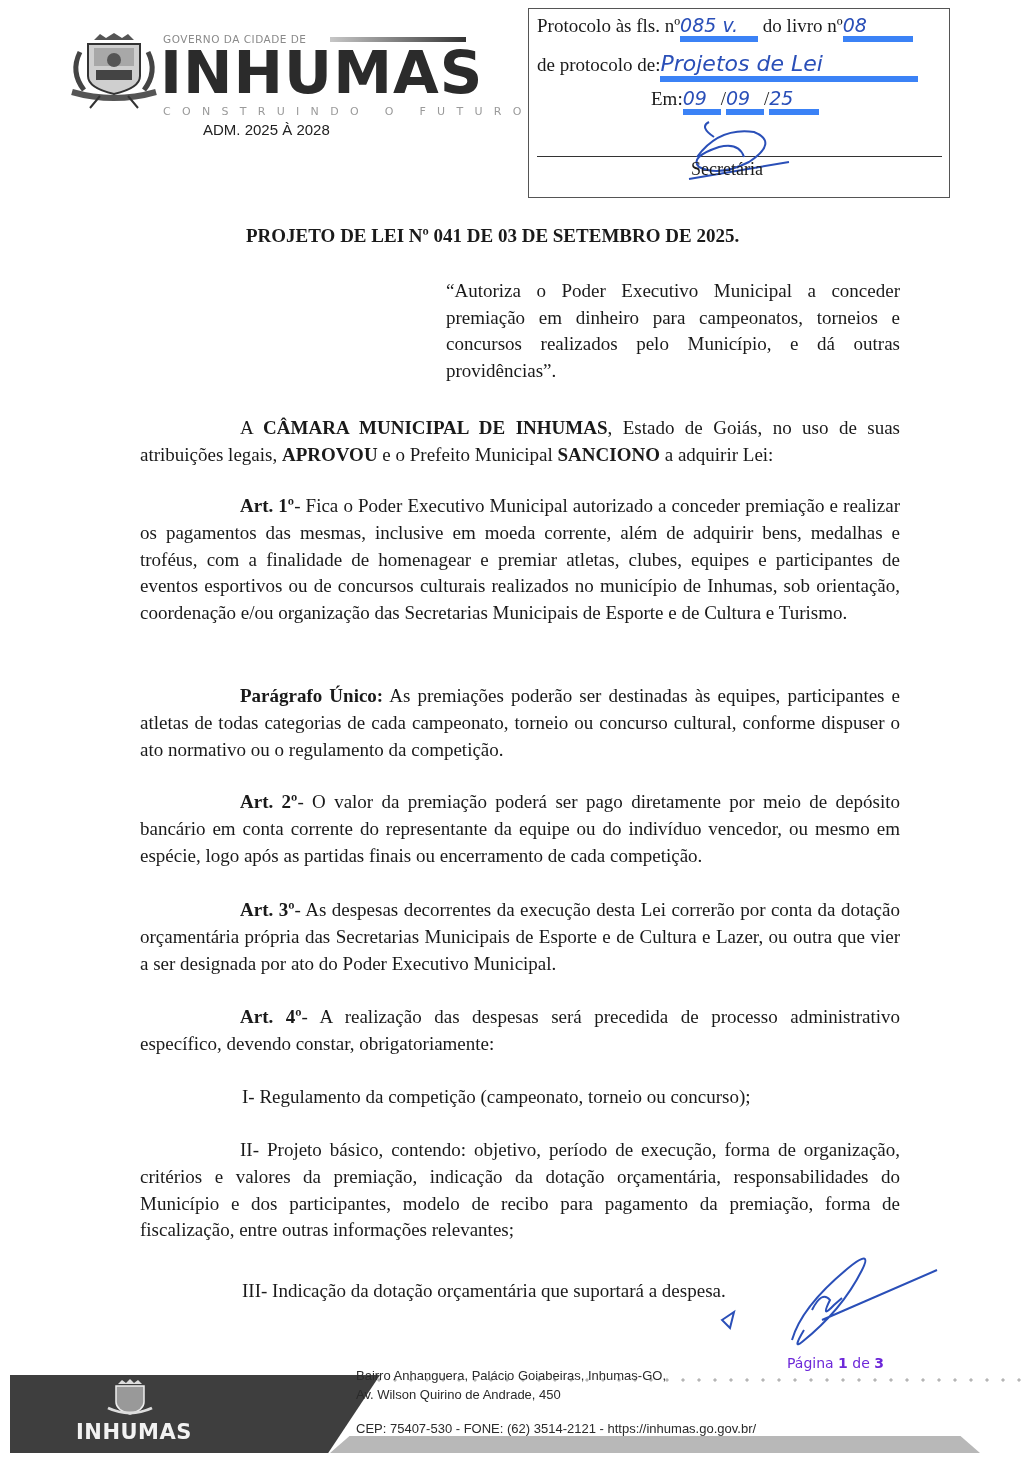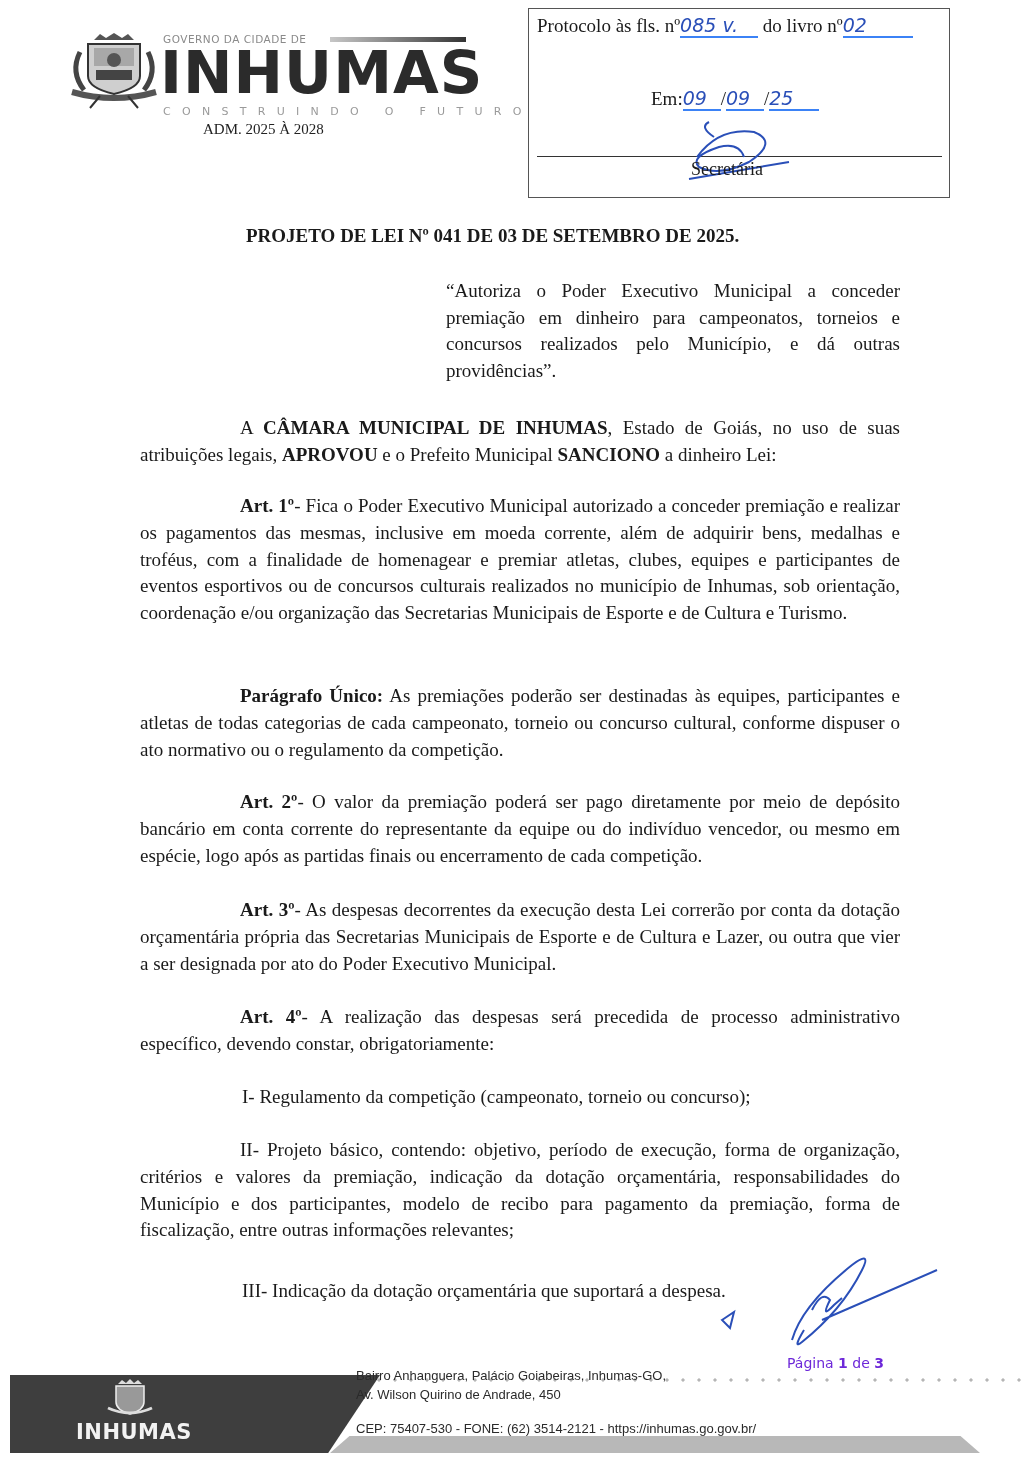--- a/index.html
+++ b/index.html
@@ -5,27 +5,27 @@
   html, body { margin:0; padding:0; background:#ffffff; }
   body { width:1024px; height:1463px; position:relative; overflow:hidden; font-family:"Liberation Serif", serif; color:#1a1a1a; }
   .abs { position:absolute; }
 
   
   .crest { left:66px; top:32px; width:96px; height:78px; }
   .gov-line { left:163px; top:33px; font-family:"DejaVu Sans", sans-serif; font-size:10.5px; letter-spacing:0.5px; color:#8a8a8a; }
   .gov-bar { left:330px; top:37px; width:136px; height:5px; background:linear-gradient(90deg,#c7c7c7,#707070 60%,#333 100%); }
   .brand { left:160px; top:42px; font-family:"DejaVu Sans", sans-serif; font-weight:bold; font-size:58px; letter-spacing:1px; color:#2b2b2b; line-height:62px; transform:scaleX(1.02); transform-origin:left; }
   .tagline { left:163px; top:105px; font-family:"DejaVu Sans", sans-serif; font-size:11px; letter-spacing:11.3px; color:#9a9a9a; }
-  .adm { left:203px; top:121px; font-family:Liberation Serif, serif; font-size:15px; color:#222; }
+  .adm { left:203px; top:121px; font-family:Liberation Sans, sans-serif; font-size:15px; color:#222; }
 
   
   .proto { left:528px; top:8px; width:420px; height:188px; border:1px solid #555; }
   .proto-text { font-family:"Liberation Serif", serif; font-size:19px; color:#1a1a1a; white-space:nowrap; }
   .hand { font-family:"DejaVu Sans", sans-serif; color:#2a4fb8; font-style:italic; }
-  .uline { border-bottom:2px solid #3b82f6; display:inline-block;font-style:italic; }
+  .uline { border-bottom:6px solid #3b82f6; display:inline-block;font-style:italic; }
 
   
   .title { left:246px; top:225px; font-family:"Liberation Serif", serif; font-weight:bold; font-size:19px; }
   .ementa { left:446px; top:278px; width:454px; font-size:19px; line-height:26.5px; text-align:justify; }
   .para { left:140px; width:760px; font-size:19px; line-height:26.8px; text-align:justify; }
   .indent { text-indent:100px; }
   .inciso { font-size:19px; line-height:26.8px; }
 
   
   .sig { left:712px; top:1250px; width:240px; height:110px; }
@@ -57,38 +57,41 @@
 </div>
 <div class="abs gov-line">GOVERNO DA CIDADE DE</div>
 <div class="abs gov-bar"></div>
 <div class="abs brand">INHUMAS</div>
 <div class="abs tagline">CONSTRUINDO O FUTURO</div>
 <div class="abs adm">ADM. 2025 À 2028</div>
 
 <div class="abs proto">
   <div class="abs proto-text" style="left:8px;top:5px;">
     <span>Protocolo às fls. nº</span><span class="uline hand" style="width:78px;">085 v.</span>
-    <span>do livro nº</span><span class="uline hand" style="width:70px;">02</span>
+    <span>do livro nº</span><span class="uline hand" style="width:70px;">08</span>
+  </div>
+  <div class="abs proto-text" style="left:8px;top:42px;">
+    <span>de protocolo de:</span><span class="uline hand" style="width:258px;font-size:22px;">Projetos de Lei</span>
   </div>
   <div class="abs proto-text" style="left:122px;top:78px;">
     <span>Em:</span><span class="uline hand" style="width:38px;">09</span>/<span class="uline hand" style="width:38px;">09</span>/<span class="uline hand" style="width:50px;">25</span>
   </div>
   <div class="abs" style="left:8px;top:147px;width:405px;border-top:1px solid #333;"></div>
   <svg class="abs" style="left:150px;top:108px;" width="120" height="70" viewBox="0 0 120 70">
     <path d="M35 20 Q20 10 30 5 M18 40 Q40 10 75 15 Q100 25 70 45 Q40 60 20 50 Q10 40 40 30 Q60 25 65 40 M10 62 Q50 55 110 45" stroke="#2a4fb8" stroke-width="2" fill="none"></path>
   </svg>
   <div class="abs proto-text" style="left:162px;top:150px;font-size:18px;">Secretária</div>
 </div>
 
 <div class="abs title">PROJETO DE LEI Nº 041 DE 03 DE SETEMBRO DE 2025.</div>
 
 <div class="abs ementa">“Autoriza o Poder Executivo Municipal a conceder premiação em dinheiro para campeonatos, torneios e concursos realizados pelo Município, e dá outras providências”.</div>
 
 <div class="abs para indent" style="top:415px;">
-  <span>A </span><b>CÂMARA MUNICIPAL DE INHUMAS</b><span>, Estado de Goiás, no uso de suas atribuições legais, </span><b>APROVOU</b><span> e o Prefeito Municipal </span><b>SANCIONO</b><span> a dinheiro Lei:</span>
+  <span>A </span><b>CÂMARA MUNICIPAL DE INHUMAS</b><span>, Estado de Goiás, no uso de suas atribuições legais, </span><b>APROVOU</b><span> e o Prefeito Municipal </span><b>SANCIONO</b><span> a adquirir Lei:</span>
 </div>
 
 <div class="abs para indent" style="top:493px;">
   <b>Art. 1º</b><span>- Fica o Poder Executivo Municipal autorizado a conceder premiação e realizar os pagamentos das mesmas, inclusive em moeda corrente, além de adquirir bens, medalhas e troféus, com a finalidade de homenagear e premiar atletas, clubes, equipes e participantes de eventos esportivos ou de concursos culturais realizados no município de Inhumas, sob orientação, coordenação e/ou organização das Secretarias Municipais de Esporte e de Cultura e Turismo.</span>
 </div>
 
 <div class="abs para indent" style="top:683px;">
   <b>Parágrafo Único:</b><span> As premiações poderão ser destinadas às equipes, participantes e atletas de todas categorias de cada campeonato, torneio ou concurso cultural, conforme dispuser o ato normativo ou o regulamento da competição.</span>
 </div>
 

